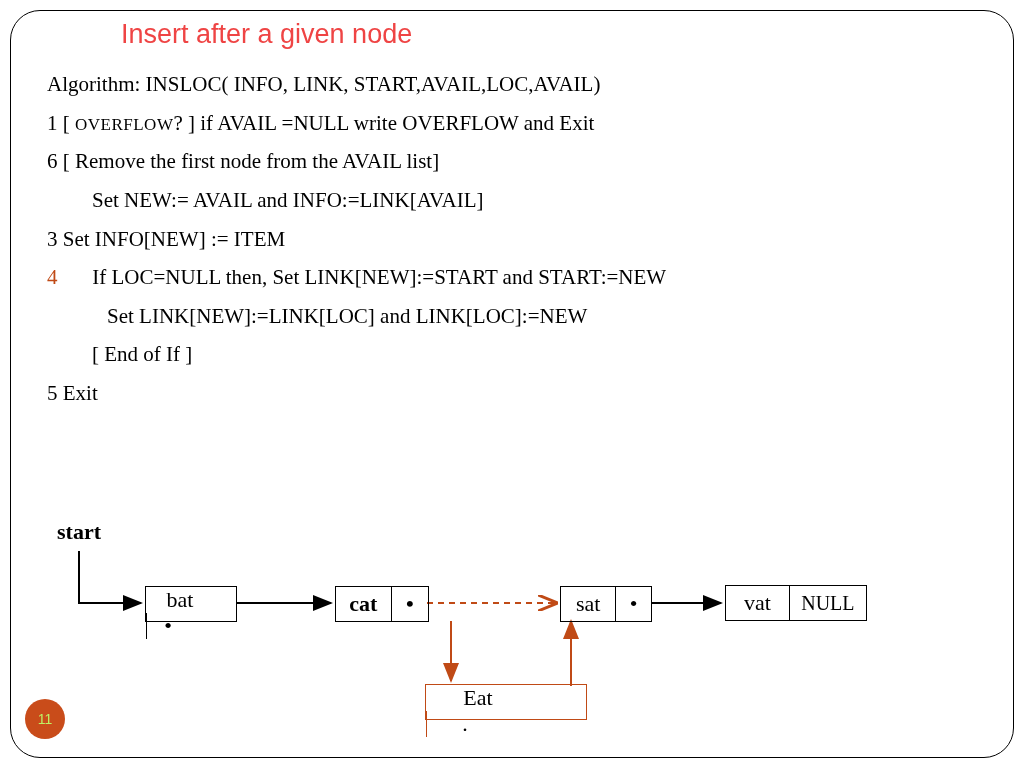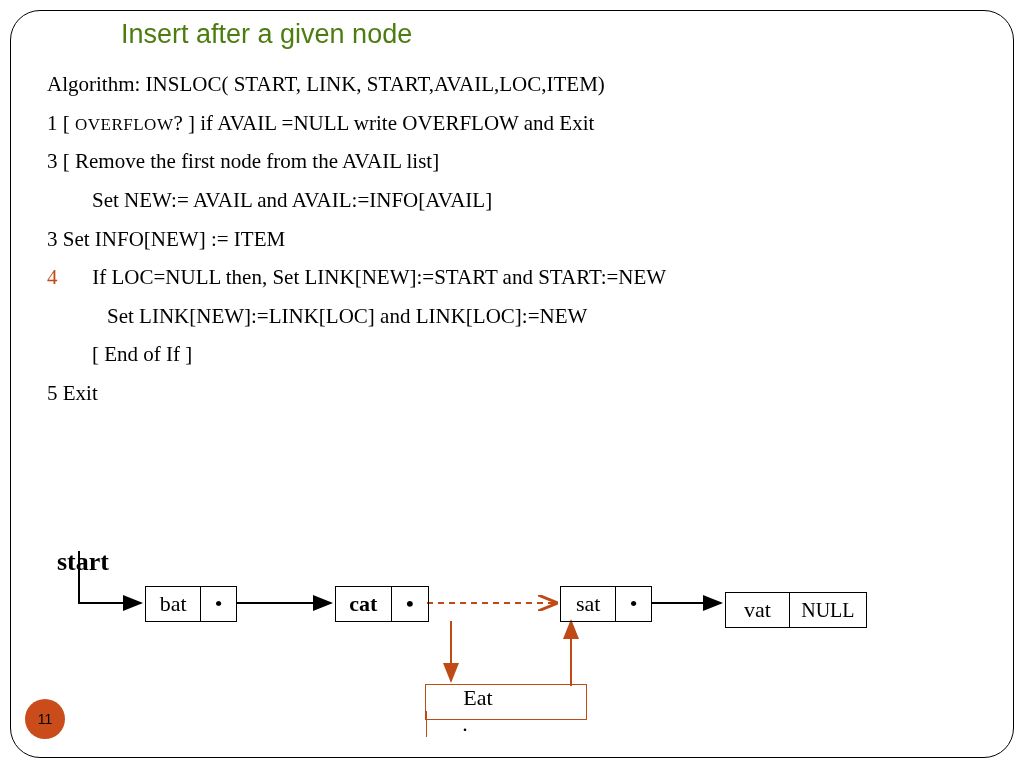--- a/index.html
+++ b/index.html
@@ -20,53 +20,53 @@
     border-radius: 30px;
     box-sizing: border-box;
     overflow: hidden;
   }
   .title {
     position: absolute;
     left: 110px;
     top: 8px;
     font-family: Verdana, Arial, sans-serif;
     font-size: 27px;
-    color: #4d7c0f;
+    color: #ef4444;
     font-weight: 400;
   }
   .body {
     position: absolute;
     left: 36px;
     top: 56px;
     width: 940px;
     font-size: 21px;
     line-height: 1.65;
     color: #000;
   }
   .body p { margin: 0 0 4px 0; }
   .indent1 { padding-left: 45px; }
   .indent2 { padding-left: 60px; }
   .orange-num { color: #c04a16; display:inline-block; width:18px; }
   .start-label {
     position: absolute;
     left: 46px;
-    top: 536px;
+    top: 508px;
     font-weight: bold;
-    font-size: 26px;
+    font-size: 22px;
     text-align: center;
   }
   .page-badge {
     position: absolute;
     left: 14px;
     bottom: 18px;
     width: 40px;
     height: 40px;
     border-radius: 50%;
     background: #c94c1a;
-    color: #000000;
+    color: #bef264;
     font-family: Arial, sans-serif;
     font-size: 14px;
     display: flex;
     align-items: center;
     justify-content: center;
   }
   
   .diagram {
     position: absolute;
     left: 0;
@@ -91,26 +91,26 @@
   svg.arrows { position:absolute; left:0; top:0; width:1000px; height:210px; }
 </style>
 </head>
 <body>
 
 <div class="slide">
 
   <div class="title">Insert after a given node</div>
 
   <div class="body">
-    <p>Algorithm: INSLOC( START, LINK, START,AVAIL,LOC,ITEM)</p>
+    <p>Algorithm: INSLOC( INFO, LINK, START,AVAIL,LOC,AVAIL)</p>
     <p>
       <span>1  [ </span><span style="font-size:17px;letter-spacing:0.5px">OVERFLOW</span><span>? ] if AVAIL =NULL write OVERFLOW and Exit</span>
     </p>
-    <p>3  [ Remove the first node from the AVAIL list]</p>
-    <p class="indent1">Set NEW:= AVAIL and AVAIL:=INFO[AVAIL]</p>
+    <p>6  [ Remove the first node from the AVAIL list]</p>
+    <p class="indent1">Set NEW:= AVAIL and INFO:=LINK[AVAIL]</p>
     <p>3  Set INFO[NEW] := ITEM</p>
     <p>
       <span class="orange-num">4</span>
       <span style="padding-left:22px">If LOC=NULL then, Set LINK[NEW]:=START and START:=NEW</span>
     </p>
     <p class="indent2">Set LINK[NEW]:=LINK[LOC] and LINK[LOC]:=NEW</p>
     <p class="indent1">[ End of If ]</p>
     <p>5 Exit</p>
   </div>
 
@@ -137,36 +137,36 @@
 
       <line x1="416" y1="62" x2="545" y2="62" stroke="#c04a16" stroke-width="2" stroke-dasharray="6,5" marker-end="url(#ahod)"></line>
 
       <line x1="640" y1="62" x2="710" y2="62" stroke="#000" stroke-width="2" marker-end="url(#ah)"></line>
 
       <line x1="440" y1="80" x2="440" y2="140" stroke="#c04a16" stroke-width="2" marker-end="url(#aho)"></line>
 
       <path d="M560,145 L560,80" stroke="#c04a16" stroke-width="2" fill="none" marker-end="url(#aho)"></path>
     </svg>
 
-    <div class="node" style="left:134px; top:45px; width:90px;">
+    <div class="node" style="left:134px; top:45px; width:90px;flex-direction:column;">
       <div class="cell" style="width:56px">bat</div>
       <div class="cell divider" style="width:30px">•</div>
     </div>
 
     <div class="node" style="left:324px; top:45px; width:92px;font-weight:bold;">
       <div class="cell" style="width:56px">cat</div>
       <div class="cell divider" style="width:32px">•</div>
     </div>
 
     <div class="node" style="left:549px; top:45px; width:90px;">
       <div class="cell" style="width:56px">sat</div>
       <div class="cell divider" style="width:30px">•</div>
     </div>
 
-    <div class="node" style="left:714px; top:51px; width:140px;">
+    <div class="node" style="left:714px; top:44px; width:140px;">
       <div class="cell" style="width:60px">vat</div>
       <div class="cell divider" style="width:76px;font-size:20px">NULL</div>
     </div>
 
     <div class="node orange-node" style="left:414px; top:143px; width:160px;">
       <div class="cell" style="width:92px">Eat</div>
       <div class="cell divider" style="width:64px">.</div>
     </div>
 
   </div>

